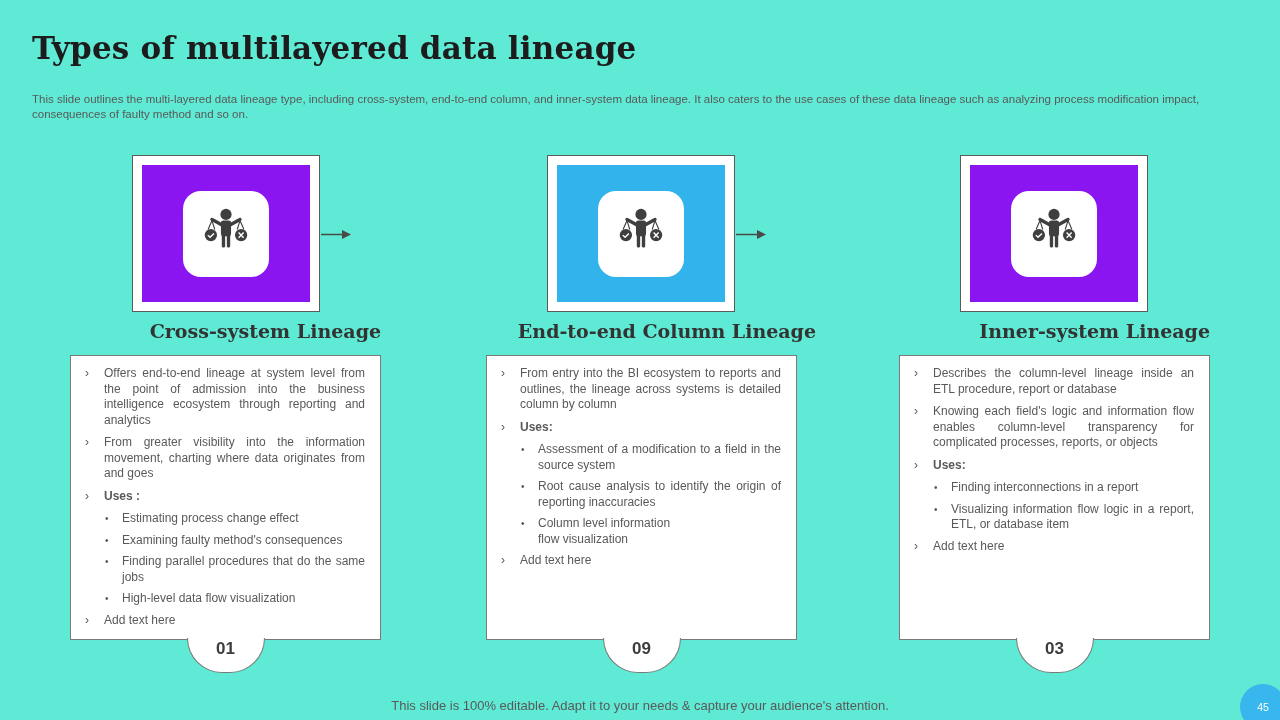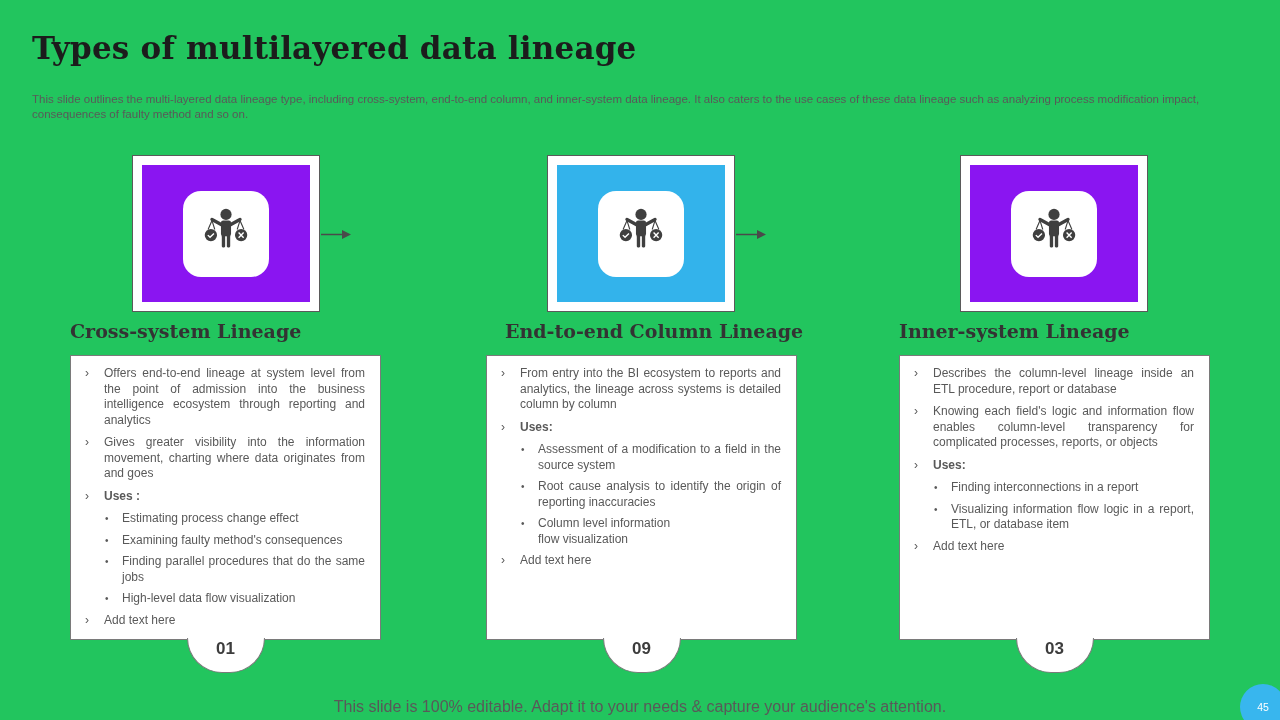--- a/index.html
+++ b/index.html
@@ -1,17 +1,17 @@
 <!DOCTYPE html>
 <html><head>
 <meta charset="utf-8">
 <style>
   html,body { margin:0; padding:0; background:#fff; }
   .slide {
-    position:relative; width:1280px; height:720px; background:#22c55e;
+    position:relative; width:1280px; height:720px; background:#5eead4;
     overflow:hidden; font-family:"Liberation Sans", sans-serif;
   }
   .title {
     position:absolute; left:32px; top:30px; margin:0;
     font-family:"DejaVu Serif", serif; font-weight:700;
     font-size:31px; color:#1c1c1c; letter-spacing:0.2px;
   }
   .subtitle {
     position:absolute; left:32px; top:92px; width:1216px; margin:0;
     font-size:11.5px; line-height:14.5px; color:#595959;
@@ -21,21 +21,21 @@
     border:1px solid #5a5a5a; background:#fff; box-sizing:border-box;
   }
   .icon-pad { position:absolute; left:9px; top:9px; right:9px; bottom:9px; }
   .icon-tile {
     position:absolute; left:50%; top:50%; transform:translate(-50%,-50%);
     width:86px; height:86px; background:#ffffff; border-radius:18px;
     display:flex; align-items:center; justify-content:center;
   }
   .arrow { position:absolute; top:228px; }
   .col-header {
-    position:absolute; top:320px; width:311px; text-align:left;
+    position:absolute; top:320px; width:311px; text-align:right;
     font-family:"DejaVu Serif", serif; font-weight:700;
     font-size:19px; color:#333333; white-space:nowrap;
   }
   .textbox {
     position:absolute; top:355px; width:311px; height:285px;
     border:1px solid #7a7a7a; box-sizing:border-box; background:#fff;
   }
   .bullets { margin:0; padding:10px 15px 0 14px; list-style:none; }
   .bi {
     display:flex; margin-bottom:7px;
@@ -51,21 +51,21 @@
     transform:translateX(-50%); width:76px; height:34px;
     background:#fff; border:1px solid #7a7a7a; border-top:none;
     border-radius:0 0 40px 40px; text-align:center; box-sizing:content-box;
   }
   .badge span {
     display:inline-block; margin-top:1px;
     font-weight:700; font-size:17px; color:#3d3d3d;
   }
   .footer {
     position:absolute; left:0; top:698px; width:100%; margin:0;
-    text-align:center; font-size:16px; color:#595959;
+    text-align:center; font-size:13px; color:#595959;
   }
   .page-badge {
     position:absolute; left:1240px; top:684px; width:46px; height:46px;
     border-radius:50%; display:flex; align-items:center; justify-content:center;
     color:#ffffff; font-size:10.5px;
   }
 </style>
 </head>
 <body>
 
@@ -100,21 +100,21 @@
       </svg>
       <div class="col-header" style="left:70px">Cross-system Lineage</div>
       <div class="textbox" style="left:70px">
         <ul class="bullets">
           <li class="bi">
             <span class="glyph">›</span>
             <span class="li-text">Offers end-to-end lineage at system level from the point of admission into the business intelligence ecosystem through reporting and analytics</span>
           </li>
           <li class="bi">
             <span class="glyph">›</span>
-            <span class="li-text">Gives greater visibility into the information movement, charting where data originates from and goes</span>
+            <span class="li-text">From greater visibility into the information movement, charting where data originates from and goes</span>
           </li>
           <li class="bi bold">
             <span class="glyph">›</span>
             <span class="li-text">Uses :</span>
           </li>
           <li class="bi lvl2">
             <span class="glyph">•</span>
             <span class="li-text">Estimating process change effect</span>
           </li>
           <li class="bi lvl2">
@@ -158,21 +158,21 @@
       </div>
       <svg class="arrow" width="30" height="13" style="left:736px">
         <line x1="0" y1="6.5" x2="21" y2="6.5" stroke="#4a4a4a" stroke-width="1.5"></line>
         <polygon points="21,2 30,6.5 21,11" fill="#4a4a4a"></polygon>
       </svg>
       <div class="col-header" style="left:505px">End-to-end Column Lineage</div>
       <div class="textbox" style="left:486px">
         <ul class="bullets">
           <li class="bi">
             <span class="glyph">›</span>
-            <span class="li-text">From entry into the BI ecosystem to reports and analytics, the lineage across systems is detailed column by column</span>
+            <span class="li-text">From entry into the BI ecosystem to reports and outlines, the lineage across systems is detailed column by column</span>
           </li>
           <li class="bi bold">
             <span class="glyph">›</span>
             <span class="li-text">Uses:</span>
           </li>
           <li class="bi lvl2">
             <span class="glyph">•</span>
             <span class="li-text">Assessment of a modification to a field in the source system</span>
           </li>
           <li class="bi lvl2">

